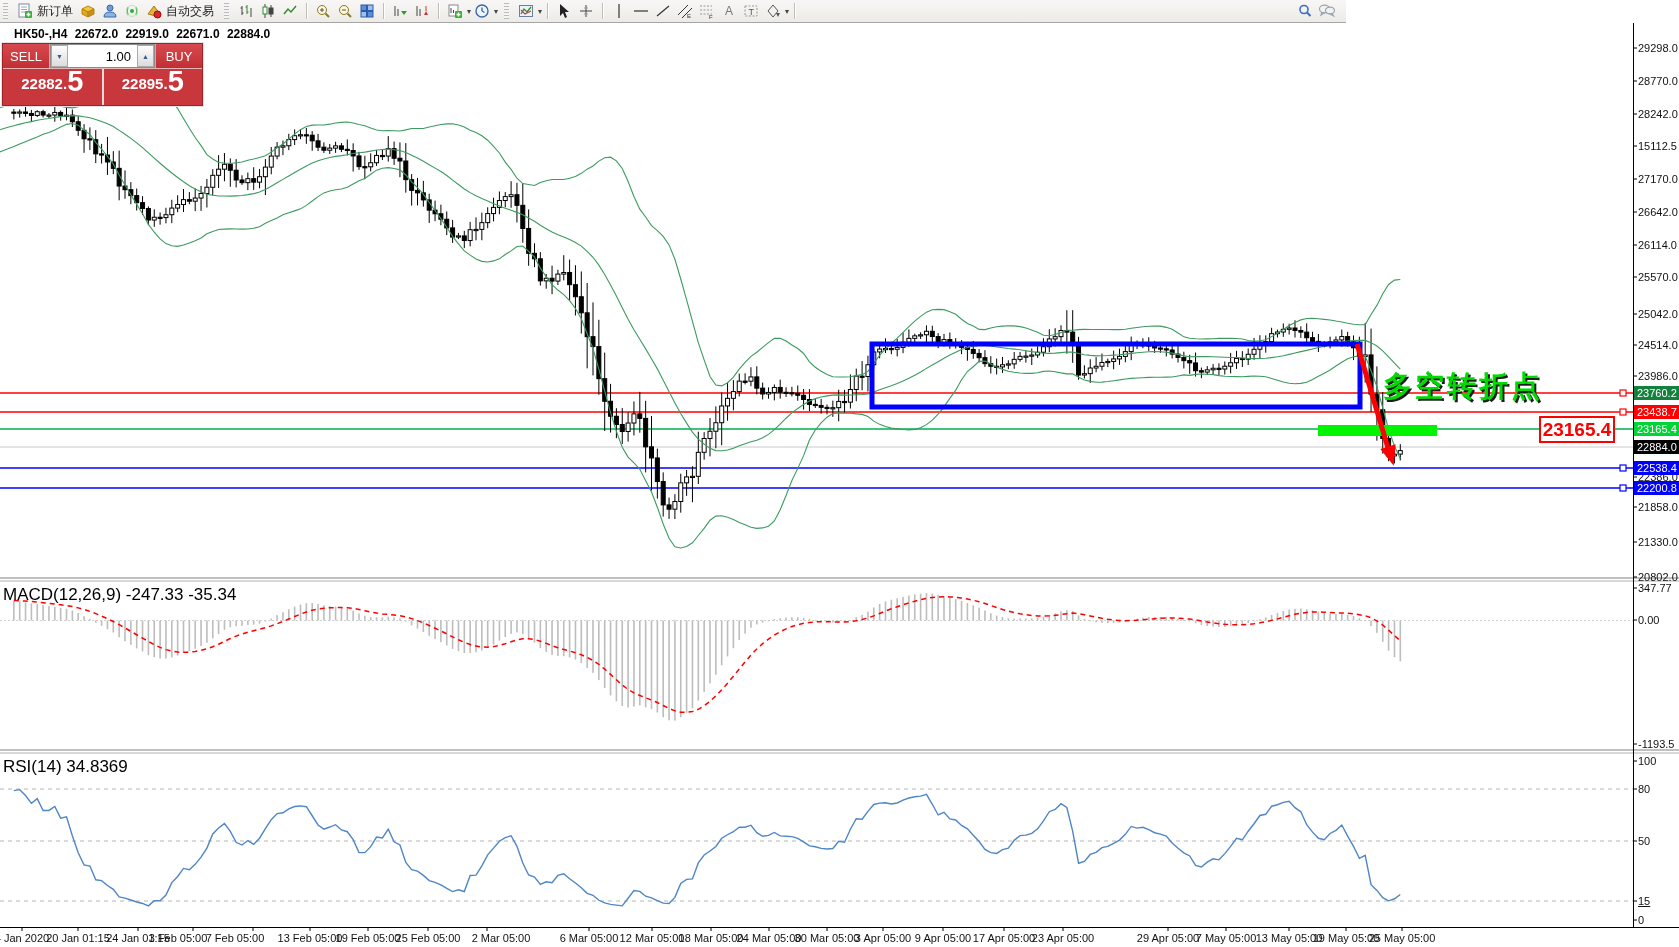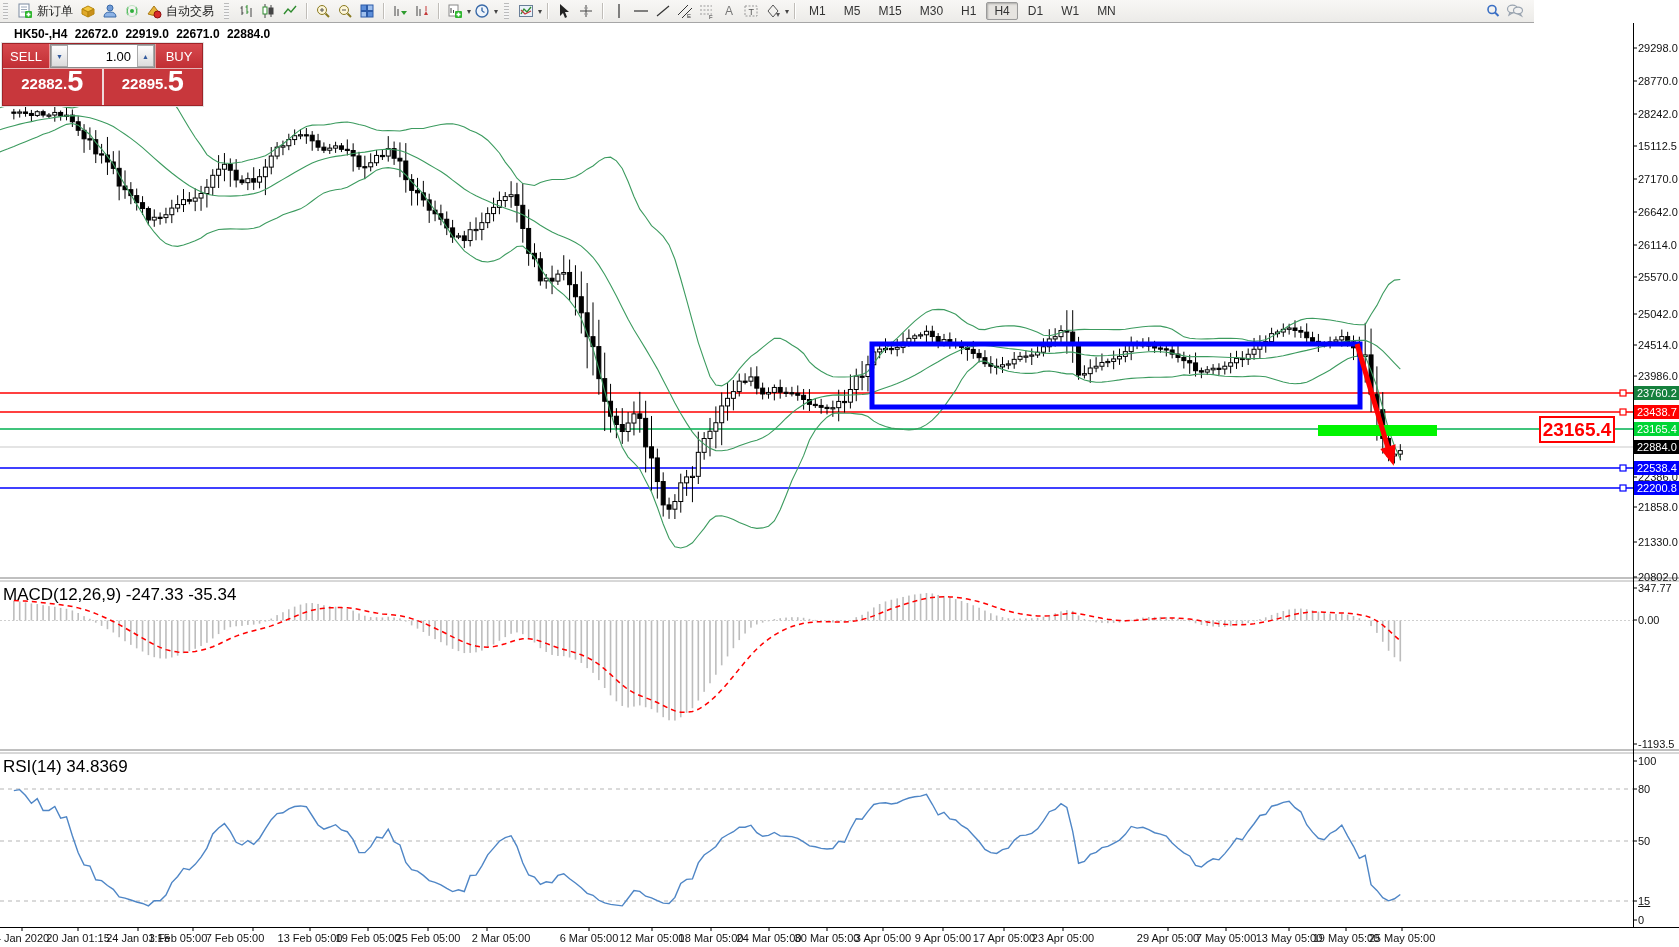--- a/index.html
+++ b/index.html
@@ -1,19 +1,19 @@
 <!DOCTYPE html>
 <html><head>
 <meta charset="utf-8">
 <style>
   html,body{margin:0;padding:0;background:#d4d0c8;}
   #app{position:relative;width:1679px;height:947px;background:#fff;overflow:hidden;
        font-family:"Liberation Sans",sans-serif;-webkit-font-smoothing:antialiased;}
   
-  #toolbar{position:absolute;left:0;top:0;width:1534px;height:22px;background:linear-gradient(#f8f7f5,#ecebe8);
+  #toolbar{position:absolute;left:0;top:0;width:1346px;height:22px;background:linear-gradient(#f8f7f5,#ecebe8);
            border-bottom:1px solid #a6a6a6;display:flex;align-items:center;font-size:12px;color:#222;}
   .tgroup{display:flex;align-items:center;height:22px;padding:0 3px;}
   .tsep{width:1px;height:16px;background:#c0bdb8;margin:0 2px;box-shadow:1px 0 0 #fff;}
   .grip{width:5px;height:16px;margin:0 3px;background:repeating-linear-gradient(#bbb 0 1px,#f5f5f5 1px 3px);}
   .ti{display:inline-flex;align-items:center;justify-content:center;width:20px;height:20px;margin:0 1px;border-radius:2px;}
   .tlabel{margin:0 4px 0 1px;white-space:nowrap;}
   .dd{font-size:8px;color:#444;margin-left:1px;}
   .tfbtn{padding:1px 7px;margin:0 1px;border:1px solid transparent;border-radius:2px;color:#333;font-size:12px;cursor:default;}
   .tfbtn.active{border:1px solid #9a9a9a;background:#e6e4e0;box-shadow:inset 1px 1px 2px rgba(0,0,0,.25);}
   #tb-right{margin-left:auto;display:flex;align-items:center;padding-right:8px;}
@@ -263,31 +263,20 @@
       </span>
       <span class="ti">
         <svg width="16" height="16">
             <polygon points="8,2 13,8 8,14 3,8" fill="none" stroke="#555"></polygon>
             <polygon points="11,10 15,10 13,14" fill="#555"></polygon>
           </svg>
       </span>
       <span class="dd">▾</span>
     </div>
     <div class="tsep"></div>
-    <div class="tgroup" id="tf-group">
-        <span class="tfbtn">M1</span>
-        <span class="tfbtn">M5</span>
-        <span class="tfbtn">M15</span>
-        <span class="tfbtn">M30</span>
-        <span class="tfbtn">H1</span>
-        <span class="tfbtn active">H4</span>
-        <span class="tfbtn">D1</span>
-        <span class="tfbtn">W1</span>
-        <span class="tfbtn">MN</span>
-      </div>
     <div id="tb-right">
       <span class="ti">
         <svg width="16" height="16">
             <circle cx="7" cy="6.5" r="4" fill="none" stroke="#3a6fc4" stroke-width="1.6"></circle>
             <line x1="10" y1="9.5" x2="13.5" y2="13" stroke="#3a6fc4" stroke-width="2"></line>
           </svg>
       </span>
       <span class="ti">
         <svg width="18" height="16">
             <ellipse cx="6.5" cy="6" rx="5" ry="3.8" fill="none" stroke="#9aa4b0" stroke-width="1.2"></ellipse>
@@ -1098,20 +1087,21 @@
       <span>HK50-,H4</span>
       <span>22672.0</span>
       <span>22919.0</span>
       <span>22671.0</span>
       <span>22884.0</span>
     </div>
 
     <div class="pane-label" style="top:585px;">MACD(12,26,9) -247.33 -35.34</div>
     <div class="pane-label" style="top:757px;">RSI(14) 34.8369</div>
 
+    <div id="cn-note" style="left: 1383px; top: 367px;">多空转折点</div>
     <div id="price-box" style="left: 1539px; top: 416px;">23165.4</div>
   <div class="axlab" style="top: 41px;">29298.0</div>
       <div class="axlab" style="top: 74px;">28770.0</div>
       <div class="axlab" style="top: 107px;">28242.0</div>
       <div class="axlab" style="top: 139px;">15112.5</div>
       <div class="axlab" style="top: 172px;">27170.0</div>
       <div class="axlab" style="top: 205px;">26642.0</div>
       <div class="axlab" style="top: 238px;">26114.0</div>
       <div class="axlab" style="top: 270px;">25570.0</div>
       <div class="axlab" style="top: 307px;">25042.0</div>

